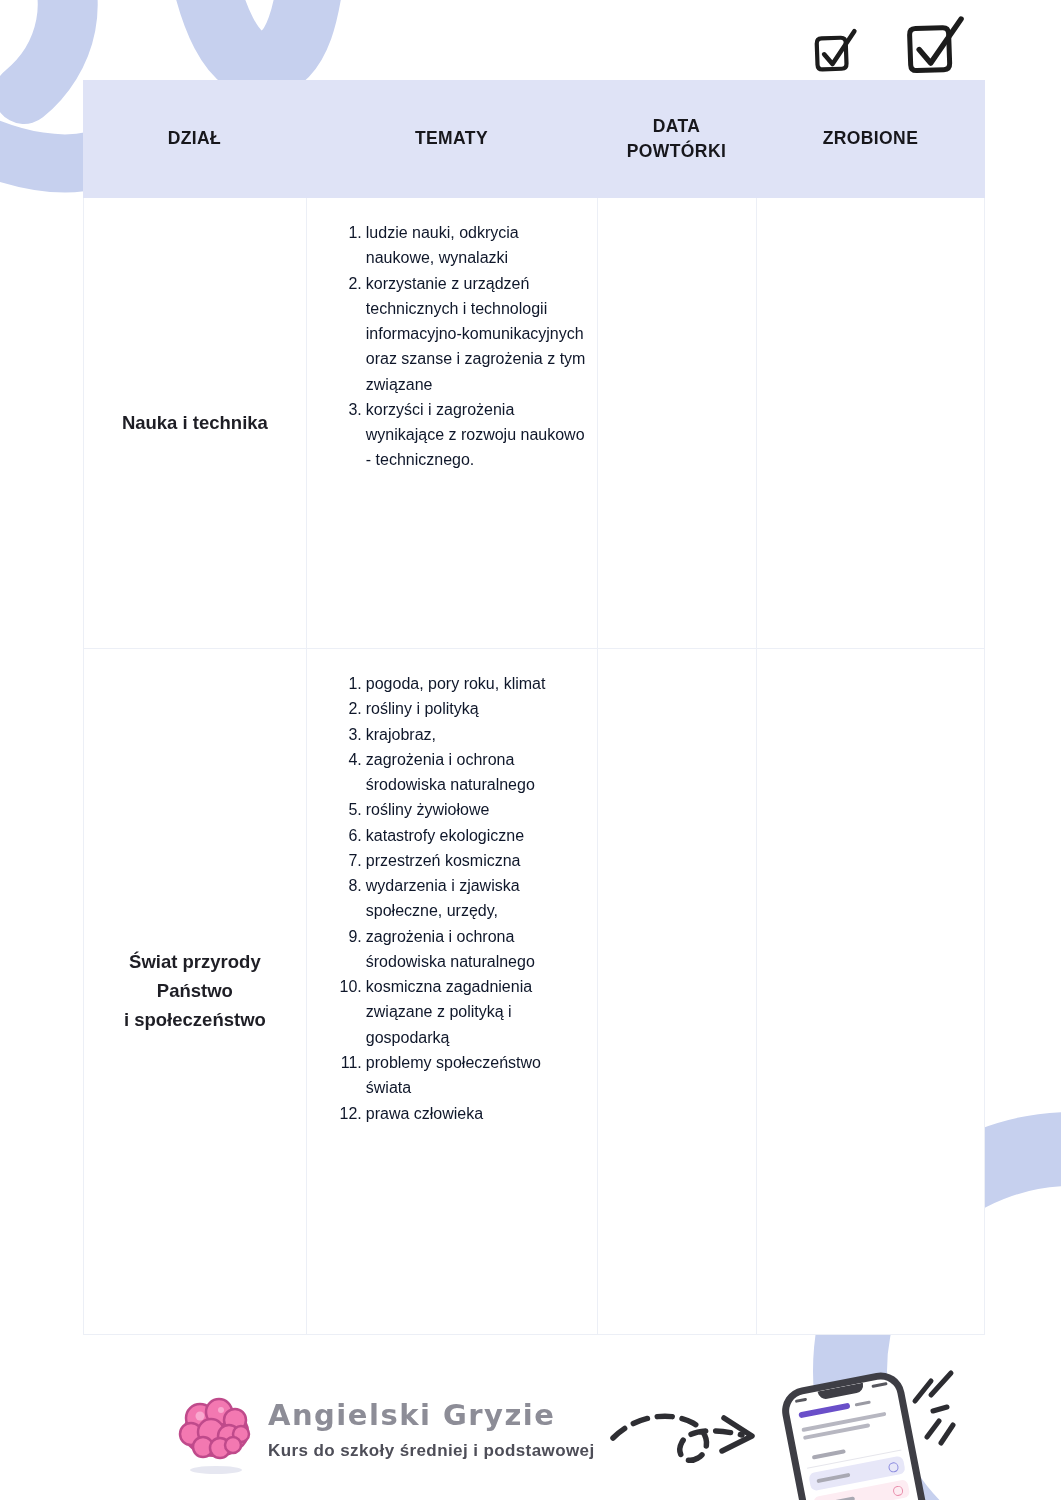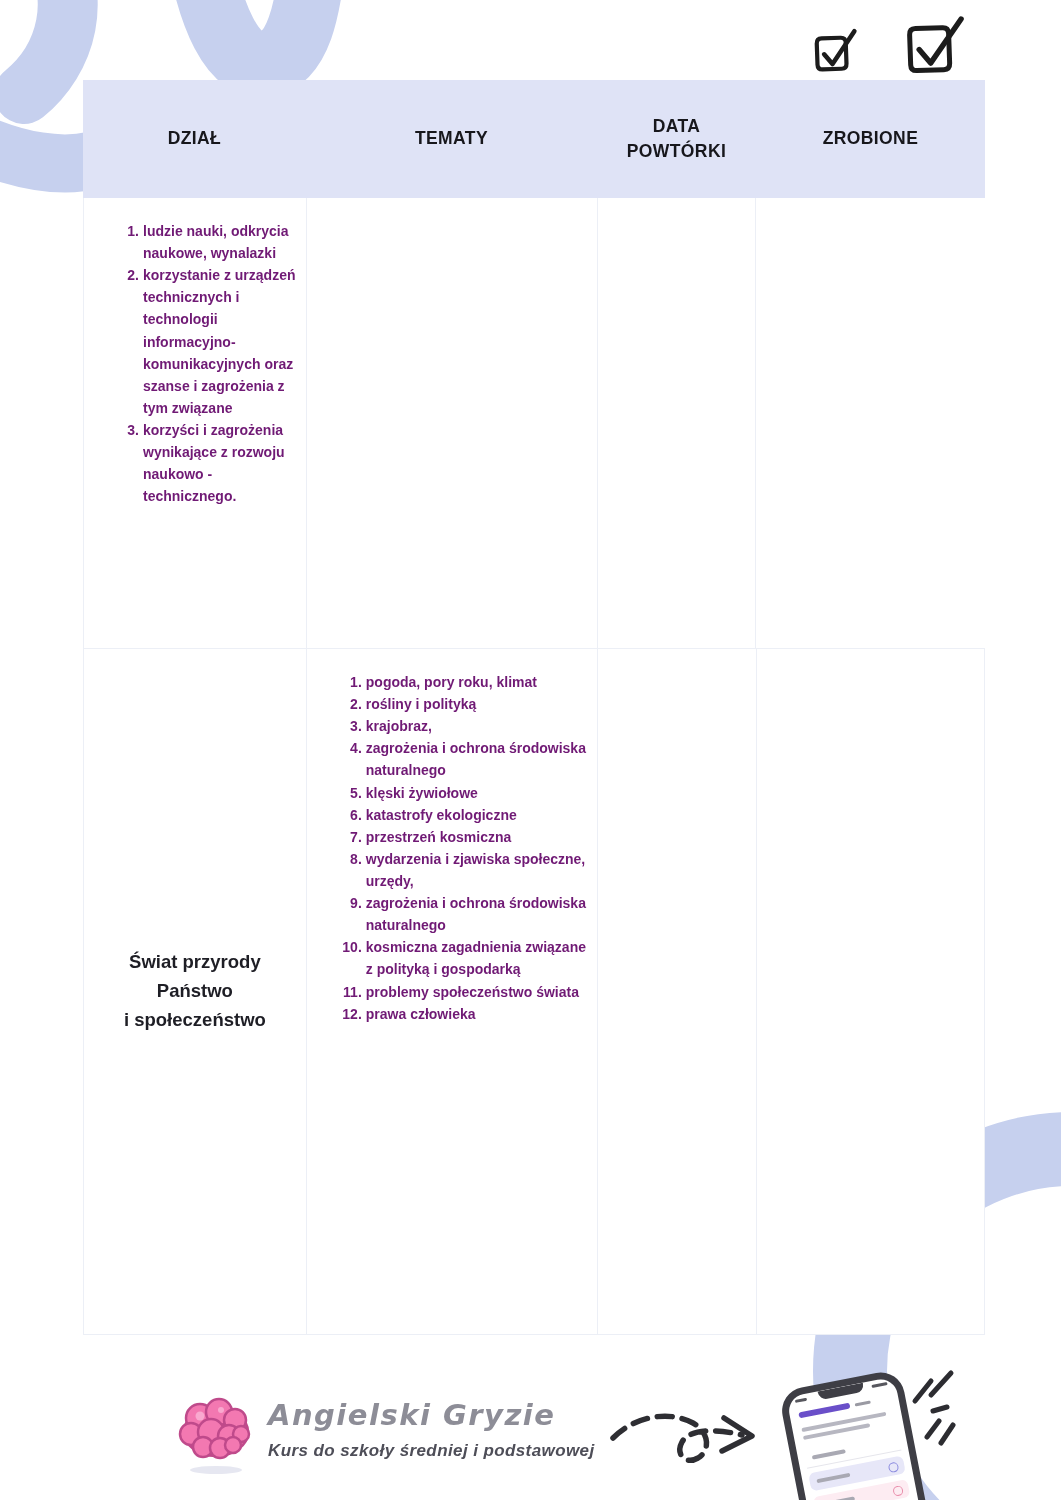--- a/index.html
+++ b/index.html
@@ -39,29 +39,29 @@
   .row-1 { height:450px; }
   .row-2 { height:685px; }
   .dzial-cell {
     display:flex; flex-direction:column; align-items:center; justify-content:center;
     text-align:center; font-weight:700; font-size:18.5px; line-height:1.55;
     color:#1e1e25; padding:0 10px;
   }
   .tematy-cell { padding:22px 8px 0 26px; }
   .tematy-list {
     list-style:none; margin:0; padding:0; counter-reset:item;
-    font-size:14px; line-height:1.58; color:#701a75;font-weight:bold;
+    font-size:16px; line-height:1.58; color:#0f172a;
   }
   .tematy-list li { counter-increment:item; position:relative; padding-left:33px; }
   .tematy-list li::before {
     content: counter(item) "."; position:absolute; left:0; top:0;
     width:29px; text-align:right;
   }
   
-  .footer { position:absolute; left:0; top:1360px; width:1058px; height:140px; z-index:2;font-style:italic; }
+  .footer { position:absolute; left:0; top:1360px; width:1058px; height:140px; z-index:2; }
   .brain-logo { position:absolute; left:170px; top:30px; }
   .brand-text { position:absolute; left:268px; top:38px; }
   .brand-name {
     font-size:29px; font-weight:800; color:#8d8d97; letter-spacing:1.5px;
     font-family:"DejaVu Sans", sans-serif;
   }
   .brand-subtitle {
     margin-top:9px; font-size:17px; font-weight:600; color:#4e4e58; letter-spacing:.4px;
   }
   .doodle-arrow { position:absolute; left:605px; top:38px; }
@@ -121,20 +121,23 @@
 
   <div class="planner-table">
     <div class="thead">
       <div>DZIAŁ</div>
       <div>TEMATY</div>
       <div>DATA POWTÓRKI</div>
       <div>ZROBIONE</div>
     </div>
 
     <div class="trow row-1">
+      <div class="dzial-cell">
+        <span>Nauka i technika</span>
+      </div>
       <div class="tematy-cell">
         <ol class="tematy-list">
             <li>ludzie nauki, odkrycia naukowe, wynalazki</li>
             <li>korzystanie z urządzeń technicznych i technologii informacyjno-komunikacyjnych oraz szanse i zagrożenia z tym związane</li>
             <li>korzyści i zagrożenia wynikające z rozwoju naukowo - technicznego.</li>
           </ol>
       </div>
       <div></div>
       <div></div>
     </div>
@@ -144,21 +147,21 @@
         <span>Świat przyrody</span>
         <span>Państwo</span>
         <span>i społeczeństwo</span>
       </div>
       <div class="tematy-cell">
         <ol class="tematy-list">
             <li>pogoda, pory roku, klimat</li>
             <li>rośliny i polityką</li>
             <li>krajobraz,</li>
             <li>zagrożenia i ochrona środowiska naturalnego</li>
-            <li>klęski żywiołowe</li>
+            <li>rośliny żywiołowe</li>
             <li>katastrofy ekologiczne</li>
             <li>przestrzeń kosmiczna</li>
             <li>wydarzenia i zjawiska społeczne, urzędy,</li>
             <li>zagrożenia i ochrona środowiska naturalnego</li>
             <li>kosmiczna zagadnienia związane z polityką i gospodarką</li>
             <li>problemy społeczeństwo świata</li>
             <li>prawa człowieka</li>
           </ol>
       </div>
       <div></div>

